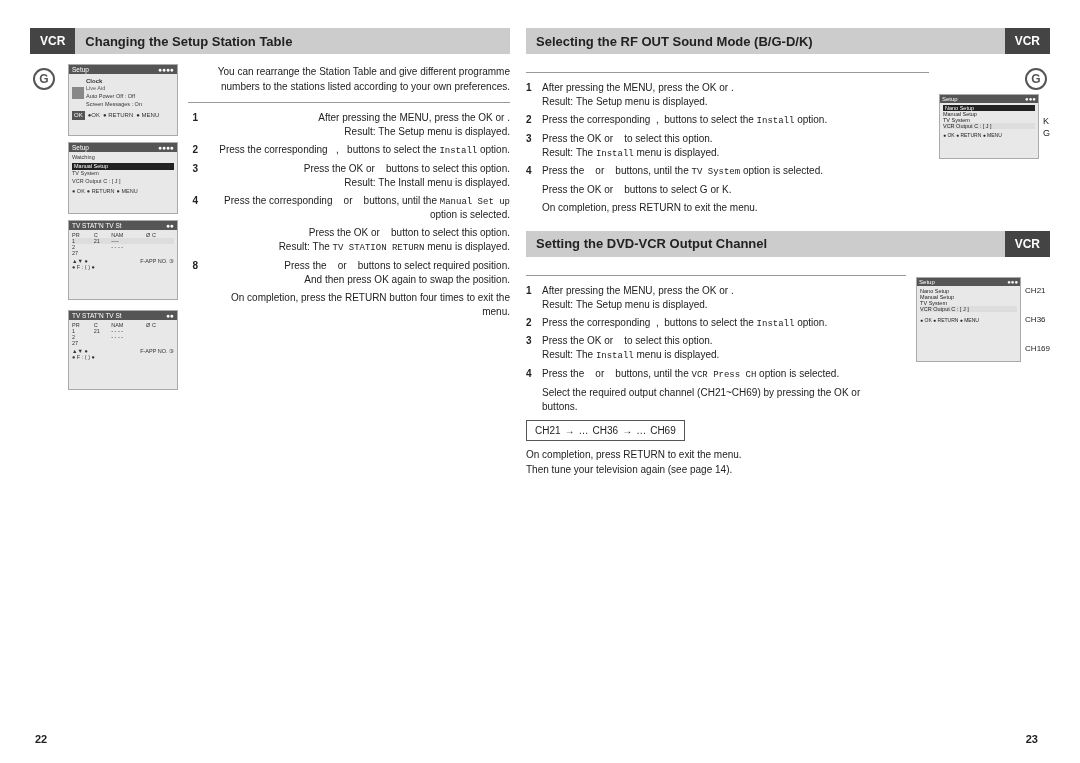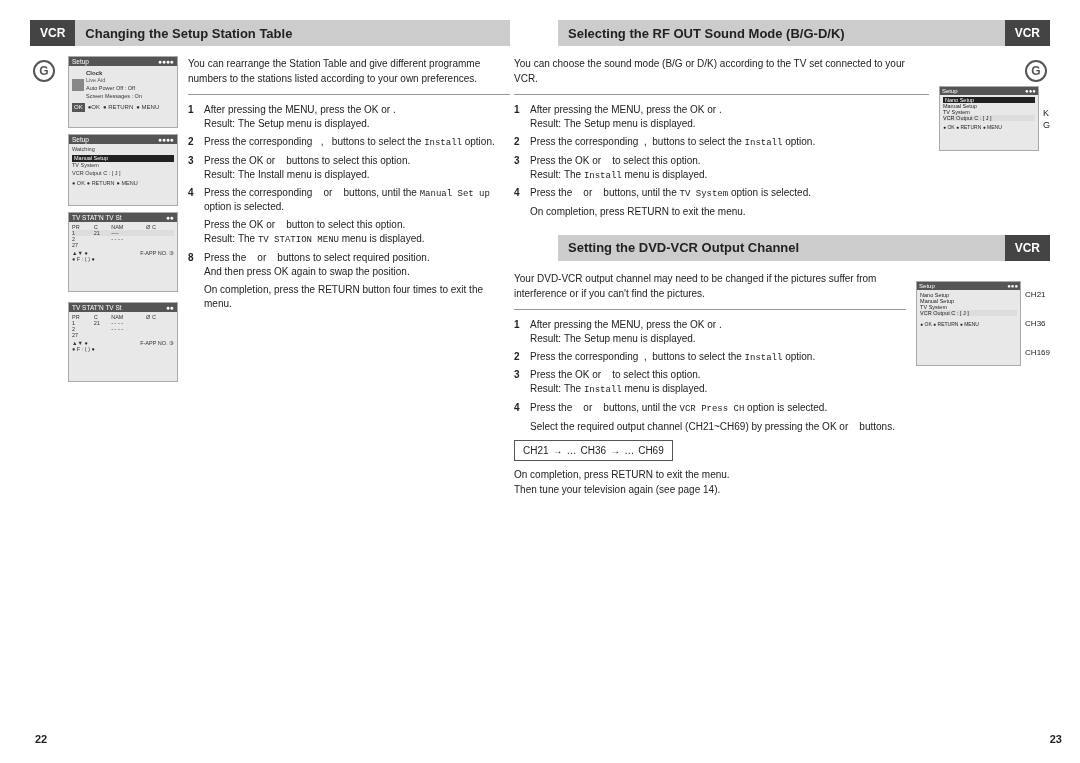--- a/index.html
+++ b/index.html
@@ -10,22 +10,22 @@
       font-family: Arial, sans-serif;
       font-size: 11px;
       color: #222;
       overflow: hidden;
     }
 
     .page {
       display: flex;
       width: 1080px;
       height: 763px;
-      padding: 20px 30px;
-      gap: 4px;
+      padding: 28px 30px;
+      gap: 16px;
     }
 
     
     .left-col {
       width: 480px;
       flex-shrink: 0;
       display: flex;
       flex-direction: column;
     }
 
@@ -61,21 +61,20 @@
       padding: 0 10px;
       font-size: 13px;
       font-weight: bold;
       color: #222;
     }
     .section-header.right-align .vcr-tag {
       order: 2;
     }
     .section-header.right-align .section-title {
       order: 1;
-      margin-left: 44px;
     }
 
     
     .content-block {
       display: flex;
       gap: 10px;
       margin-bottom: 8px;
     }
 
     .sidebar-icon {
@@ -138,20 +137,21 @@
     }
     .screen-row .icon-box {
       width: 12px;
       height: 12px;
       background: #666;
       flex-shrink: 0;
     }
 
     .text-content {
       flex: 1;
+      text-align: right;
     }
     .intro-text {
       font-size: 10px;
       line-height: 1.5;
       margin-bottom: 8px;
     }
 
     .steps-list {
       list-style: none;
       padding: 0;
@@ -205,21 +205,21 @@
     .page-num-left {
       position: absolute;
       bottom: 18px;
       left: 35px;
       font-size: 11px;
       font-weight: bold;
     }
     .page-num-right {
       position: absolute;
       bottom: 18px;
-      right: 18px;
+      right: 42px;
       font-size: 11px;
       font-weight: bold;
     }
 
     
     .right-section {
       margin-bottom: 12px;
     }
     .right-content-row {
       display: flex;
@@ -421,21 +421,21 @@
           <li>
             <span class="step-num">4</span>
             <div class="step-text">
               Press the corresponding &nbsp;&nbsp; or &nbsp;&nbsp; buttons, until the <code>Manual Set up</code> option is selected.
             </div>
           </li>
           <li>
             <span class="step-num"></span>
             <div class="step-text">
               Press the OK or &nbsp;&nbsp; button to select this option.<br>
-              <span class="result-label">Result:</span>&nbsp;The <code>TV STATION MENU</code> menu is displayed.
+              <span class="result-label">Result:</span>&nbsp;The <code>TV STATION RETURN</code> menu is displayed.
             </div>
           </li>
           <li>
             <span class="step-num">8</span>
             <div class="step-text">
               Press the &nbsp;&nbsp; or &nbsp;&nbsp; buttons to select required position.<br>
               And then press OK again to swap the position.
             </div>
           </li>
           <li>
@@ -452,38 +452,41 @@
   <div class="right-col">
 
     <div class="right-section">
       <div class="section-header right-align">
         <div class="section-title">Selecting the RF OUT Sound Mode (B/G-D/K)</div>
         <div class="vcr-tag">VCR</div>
       </div>
 
       <div class="right-content-row">
         <div style="flex:1;">
-          <p class="intro-text">You can choose the sound mode (B/G or D/K) according to the TV set connected to your VCR.</p>
           <hr class="divider">
           <ol class="steps-list">
             <li>
               <span class="step-num">1</span>
               <div class="step-text">After pressing the MENU, press the OK or .<br><span class="result-label">Result:</span>&nbsp;The Setup menu is displayed.</div>
             </li>
             <li>
               <span class="step-num">2</span>
               <div class="step-text">Press the corresponding &nbsp;,&nbsp; buttons to select the <code>Install</code> option.</div>
             </li>
             <li>
               <span class="step-num">3</span>
               <div class="step-text">Press the OK or &nbsp;&nbsp; to select this option.<br><span class="result-label">Result:</span>&nbsp;The <code>Install</code> menu is displayed.</div>
             </li>
             <li>
               <span class="step-num">4</span>
               <div class="step-text">Press the &nbsp;&nbsp; or &nbsp;&nbsp; buttons, until the <code>TV System</code> option is selected.</div>
+            </li>
+            <li>
+              <span class="step-num"></span>
+              <div class="step-text">Press the OK or &nbsp;&nbsp; buttons to select G or K.</div>
             </li>
             <li>
               <span class="step-num"></span>
               <div class="step-text">On completion, press RETURN to exit the menu.</div>
             </li>
           </ol>
         </div>
 
         <div style="display:flex; flex-direction:column; align-items:flex-end; gap:4px;">
           <div class="sidebar-icon" style="align-self:flex-end;">
@@ -514,21 +517,20 @@
     </div>
 
     <div class="right-section">
       <div class="section-header right-align">
         <div class="section-title">Setting the DVD-VCR Output Channel</div>
         <div class="vcr-tag">VCR</div>
       </div>
 
       <div class="right-content-row">
         <div style="flex:1;">
-          <p class="intro-text">Your DVD-VCR output channel may need to be changed if the pictures suffer from interference or if you can't find the pictures.</p>
           <hr class="divider">
           <ol class="steps-list">
             <li>
               <span class="step-num">1</span>
               <div class="step-text">After pressing the MENU, press the OK or .<br><span class="result-label">Result:</span>&nbsp;The Setup menu is displayed.</div>
             </li>
             <li>
               <span class="step-num">2</span>
               <div class="step-text">Press the corresponding &nbsp;,&nbsp; buttons to select the <code>Install</code> option.</div>
             </li>

